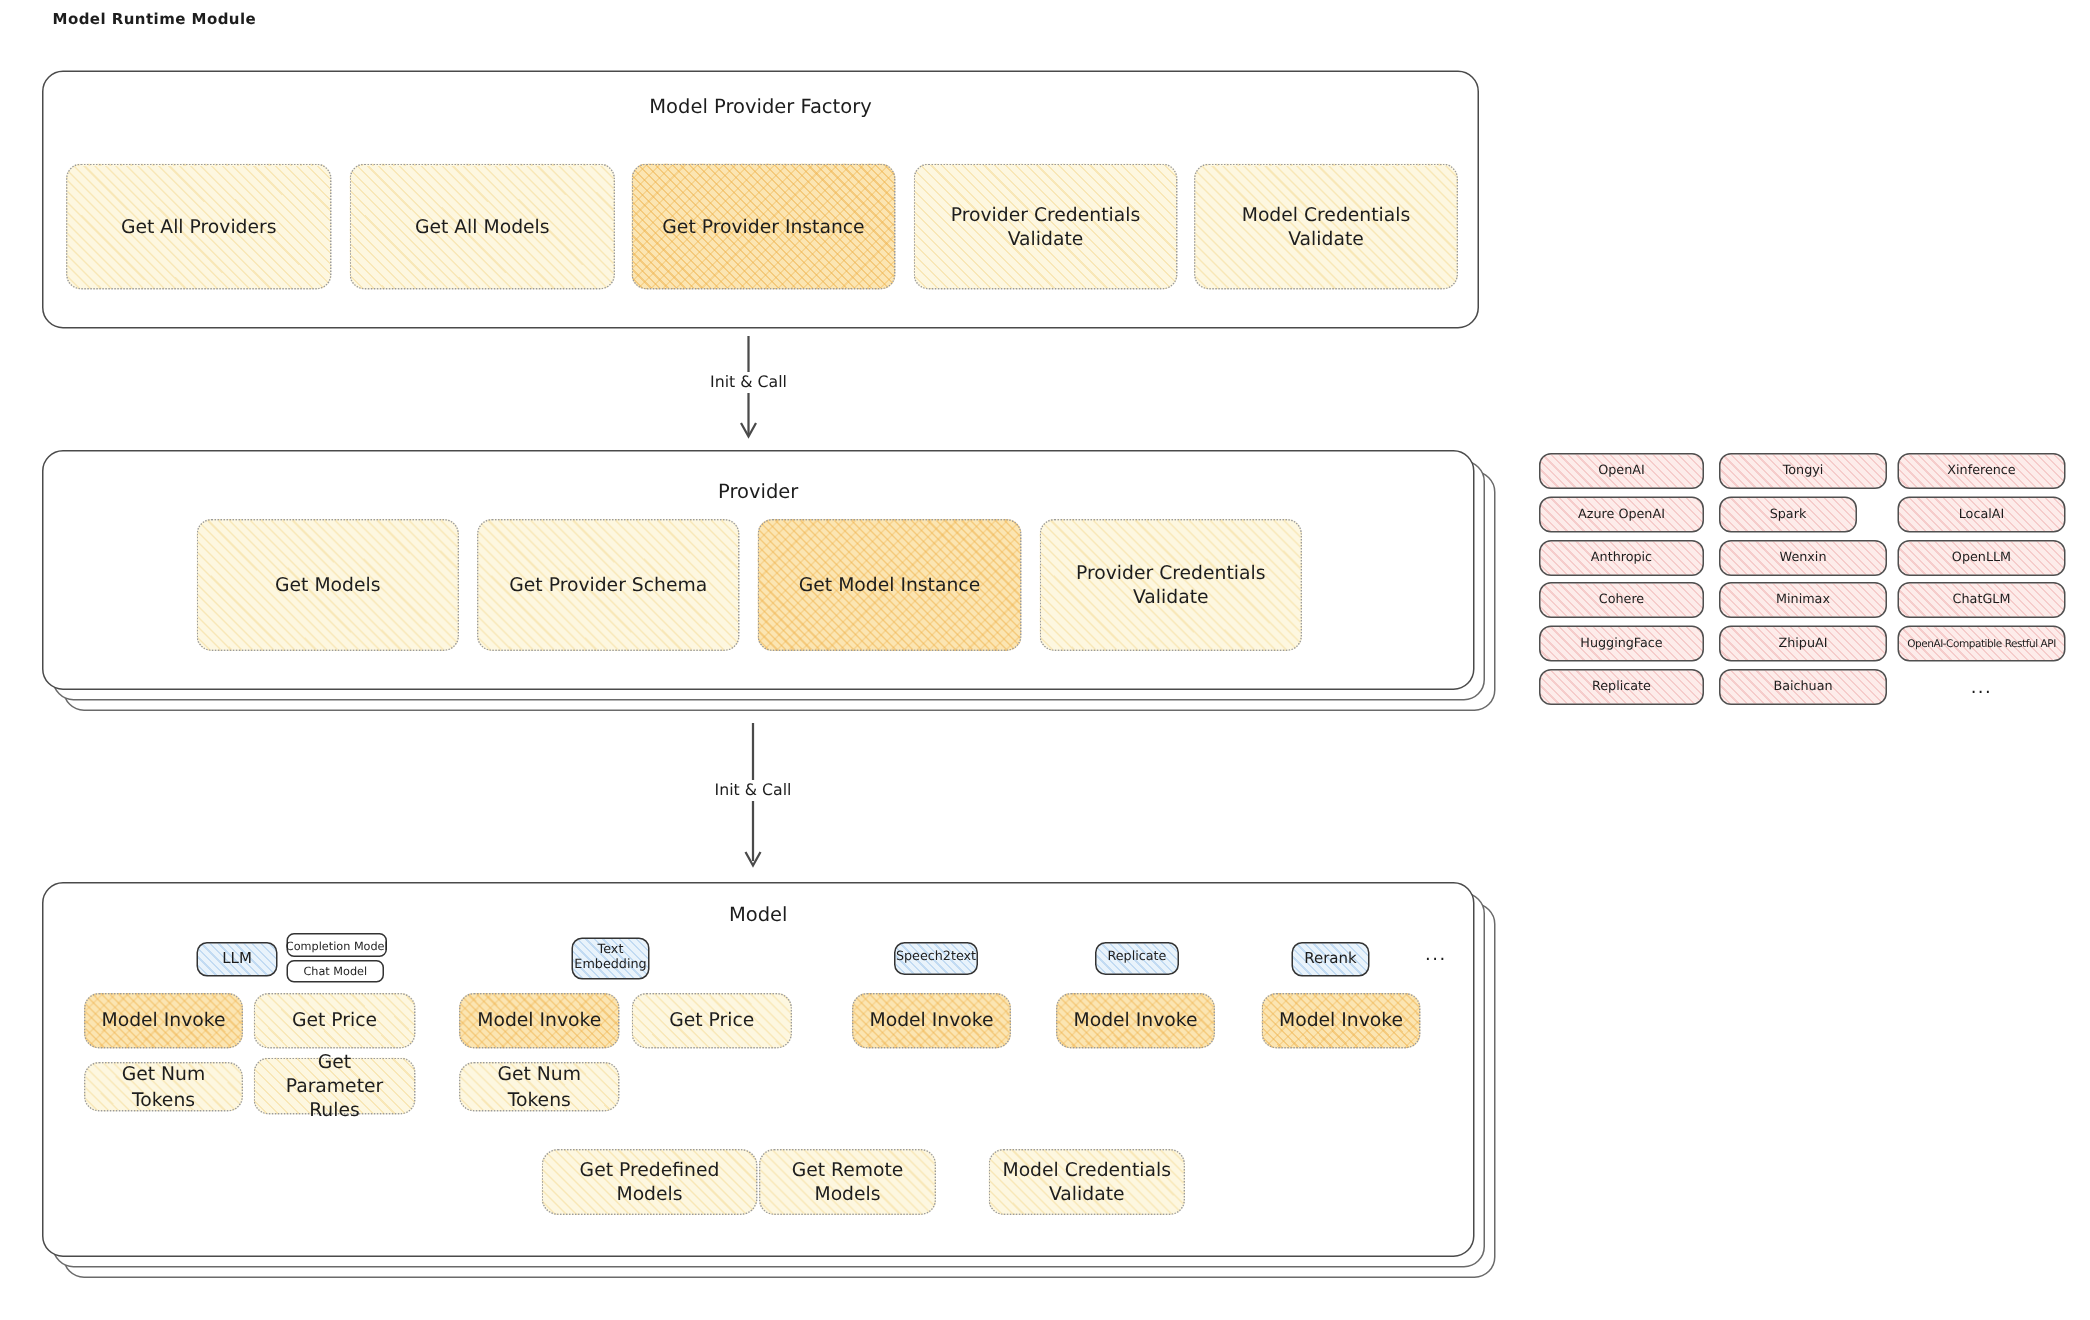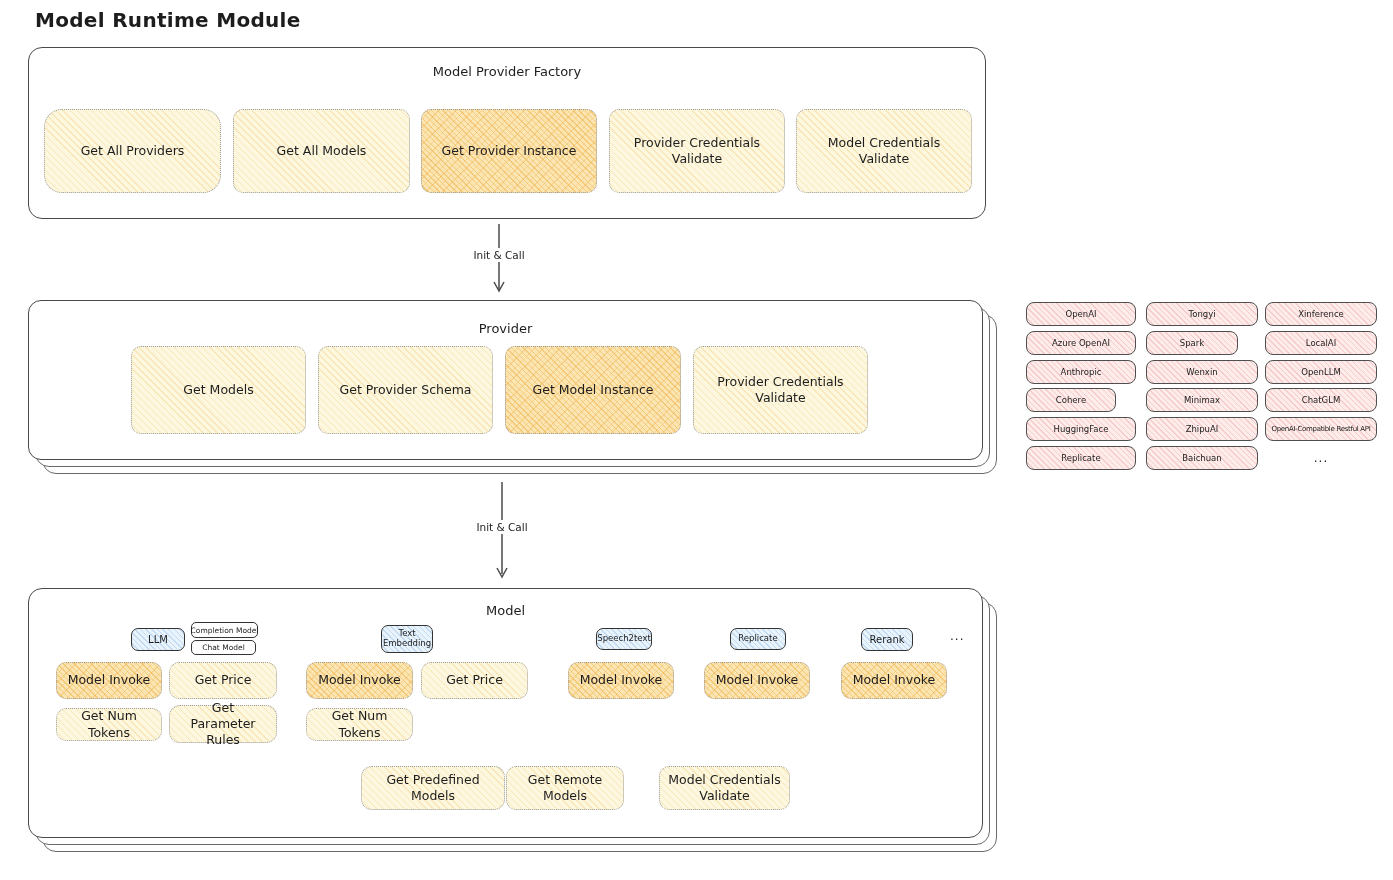--- a/index.html
+++ b/index.html
@@ -2,21 +2,21 @@
 <html><head>
 <meta charset="utf-8">
 <style>
   html,body{margin:0;padding:0;background:#ffffff;}
   .canvas{
     position:relative;width:1393px;height:880px;background:#ffffff;
     font-family:"DejaVu Sans",sans-serif;color:#1d1d1d;overflow:hidden;
   }
   .canvas *{box-sizing:border-box;}
   .diagram-title{
-    position:absolute;left:35px;top:8px;font-size:20px;font-weight:700;letter-spacing:.3px;
+    position:absolute;left:35px;top:8px;font-size:10px;font-weight:700;letter-spacing:.3px;
   }
   
   .section{
     position:absolute;border:1.4px solid #4a4a4a;border-radius:14px;background:#ffffff;z-index:3;
   }
   .stack-back{
     position:absolute;border:1.4px solid #6a6a6a;border-radius:14px;background:#ffffff;
   }
   .z1{z-index:1;} .z2{z-index:2;}
   .section-title{
@@ -72,36 +72,36 @@
 </style>
 </head>
 <body>
 
 <div class="canvas">
 
   <div class="diagram-title">Model Runtime Module</div>
 
   <div class="section" style="left:28px;top:47px;width:958px;height:172px;">
     <div class="section-title" style="top:16px;">Model Provider Factory</div>
-    <div class="btn" style="left:15px;top:61px;width:177px;height:84px;border-radius:18px;">Get All Providers</div>
+    <div class="btn" style="left:15px;top:61px;width:177px;height:84px;">Get All Providers</div>
     <div class="btn" style="left:204px;top:61px;width:177px;height:84px;text-align:center;">Get All Models</div>
     <div class="btn hl" style="left:392px;top:61px;width:176px;height:84px;">Get Provider Instance</div>
     <div class="btn" style="left:580px;top:61px;width:176px;height:84px;">Provider Credentials Validate</div>
     <div class="btn" style="left:767px;top:61px;width:176px;height:84px;">Model Credentials Validate</div>
   </div>
 
   <svg class="arrow" style="left:491px;top:224px;" width="16" height="74">
     <line x1="8" y1="0" x2="8" y2="66" stroke="#4a4a4a" stroke-width="1.5"></line>
     <polyline points="3,58 8,67 13,58" fill="none" stroke="#4a4a4a" stroke-width="1.5"></polyline>
   </svg>
   <div class="arrow-label" style="left:461px;top:248px;width:76px;">Init &amp; Call</div>
 
   <div class="stack-back z1" style="left:42px;top:314px;width:955px;height:160px;"></div>
   <div class="stack-back z2" style="left:35px;top:307px;width:955px;height:160px;"></div>
-  <div class="section" style="left:28px;top:300px;width:955px;height:160px;border-radius:13px;">
+  <div class="section" style="left:28px;top:300px;width:955px;height:160px;">
     <div class="section-title" style="top:20px;">Provider</div>
     <div class="btn" style="left:102px;top:45px;width:175px;height:88px;">Get Models</div>
     <div class="btn" style="left:289px;top:45px;width:175px;height:88px;">Get Provider Schema</div>
     <div class="btn hl" style="left:476px;top:45px;width:176px;height:88px;">Get Model Instance</div>
     <div class="btn" style="left:664px;top:45px;width:175px;height:88px;">Provider Credentials Validate</div>
   </div>
 
   <svg class="arrow" style="left:494px;top:482px;" width="16" height="100">
     <line x1="8" y1="0" x2="8" y2="92" stroke="#4a4a4a" stroke-width="1.5"></line>
     <polyline points="3,86 8,95 13,86" fill="none" stroke="#4a4a4a" stroke-width="1.5"></polyline>
@@ -124,33 +124,33 @@
 
     <div class="btn hl" style="left:27px;top:73px;width:106px;height:37px;">Model Invoke</div>
     <div class="btn" style="left:140px;top:73px;width:108px;height:37px;">Get Price</div>
     <div class="btn hl" style="left:277px;top:73px;width:107px;height:37px;">Model Invoke</div>
     <div class="btn" style="left:392px;top:73px;width:107px;height:37px;">Get Price</div>
     <div class="btn hl" style="left:539px;top:73px;width:106px;height:37px;">Model Invoke</div>
     <div class="btn hl" style="left:675px;top:73px;width:106px;height:37px;">Model Invoke</div>
     <div class="btn hl" style="left:812px;top:73px;width:106px;height:37px;">Model Invoke</div>
 
     <div class="btn" style="left:27px;top:119px;width:106px;height:33px;">Get Num Tokens</div>
-    <div class="btn" style="left:140px;top:116px;width:108px;height:38px;border-radius:11px;">Get Parameter Rules</div>
+    <div class="btn" style="left:140px;top:116px;width:108px;height:38px;">Get Parameter Rules</div>
     <div class="btn" style="left:277px;top:119px;width:107px;height:33px;">Get Num Tokens</div>
 
     <div class="btn" style="left:332px;top:177px;width:144px;height:44px;border-radius:11px;">Get Predefined Models</div>
     <div class="btn" style="left:477px;top:177px;width:118px;height:44px;">Get Remote Models</div>
     <div class="btn" style="left:630px;top:177px;width:131px;height:44px;">Model Credentials Validate</div>
   </div>
 
   <div style="position:absolute;left:1026px;top:302px;width:351px;height:170px;">
     <div class="pcell" style="left:0;top:0;width:110px;">OpenAI</div>
     <div class="pcell" style="left:0;top:29px;width:110px;">Azure OpenAI</div>
     <div class="pcell" style="left:0;top:58px;width:110px;">Anthropic</div>
-    <div class="pcell" style="left:0;top:86px;width:90px;">Cohere</div>
+    <div class="pcell" style="left:0;top:86px;width:110px;">Cohere</div>
     <div class="pcell" style="left:0;top:115px;width:110px;">HuggingFace</div>
     <div class="pcell" style="left:0;top:144px;width:110px;">Replicate</div>
 
     <div class="pcell" style="left:120px;top:0;width:112px;">Tongyi</div>
     <div class="pcell" style="left:120px;top:29px;width:92px;">Spark</div>
     <div class="pcell" style="left:120px;top:58px;width:112px;">Wenxin</div>
     <div class="pcell" style="left:120px;top:86px;width:112px;">Minimax</div>
     <div class="pcell" style="left:120px;top:115px;width:112px;">ZhipuAI</div>
     <div class="pcell" style="left:120px;top:144px;width:112px;">Baichuan</div>
 

